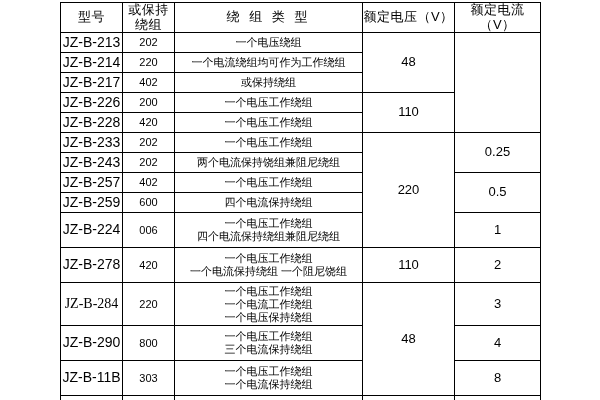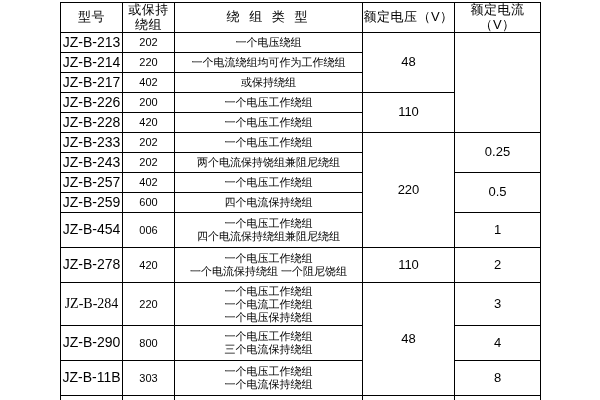--- a/index.html
+++ b/index.html
@@ -143,21 +143,21 @@
           <td class="cell-contact">402</td>
           <td class="cell-wind">一个电压工作绕组</td>
           <td class="cell-curr" rowspan="2">0.5</td>
         </tr>
         <tr>
           <td class="cell-model">JZ-B-259</td>
           <td class="cell-contact">600</td>
           <td class="cell-wind">四个电流保持绕组</td>
         </tr>
         <tr>
-          <td class="cell-model tall-2">JZ-B-454</td>
+          <td class="cell-model tall-2">JZ-B-224</td>
           <td class="cell-contact">006</td>
           <td class="cell-wind">一个电压工作绕组
 四个电流保持绕组兼阻尼绕组</td>
           <td class="cell-curr" rowspan="1">1</td>
         </tr>
         <tr>
           <td class="cell-model tall-2">JZ-B-278</td>
           <td class="cell-contact">420</td>
           <td class="cell-wind">一个电压工作绕组
 一个电流保持绕组      一个阻尼饶组</td>

